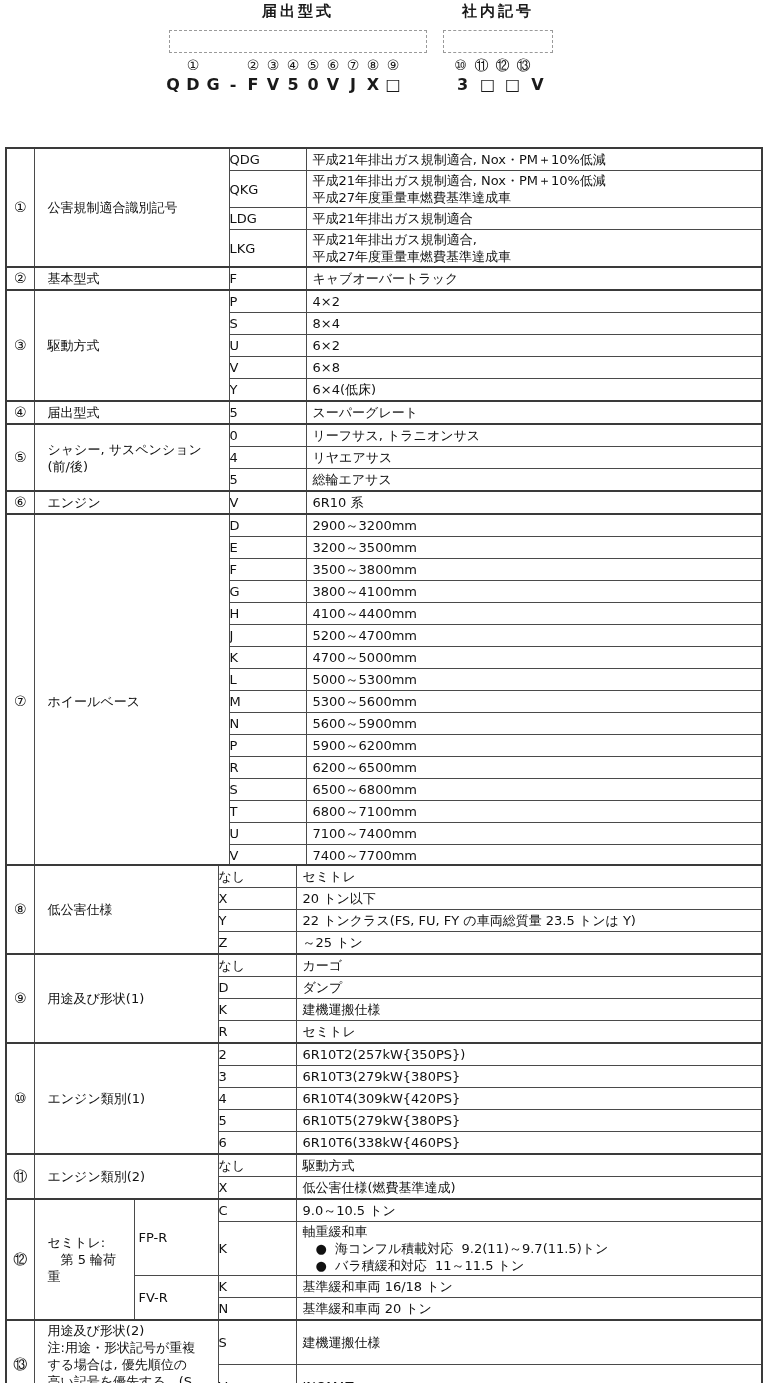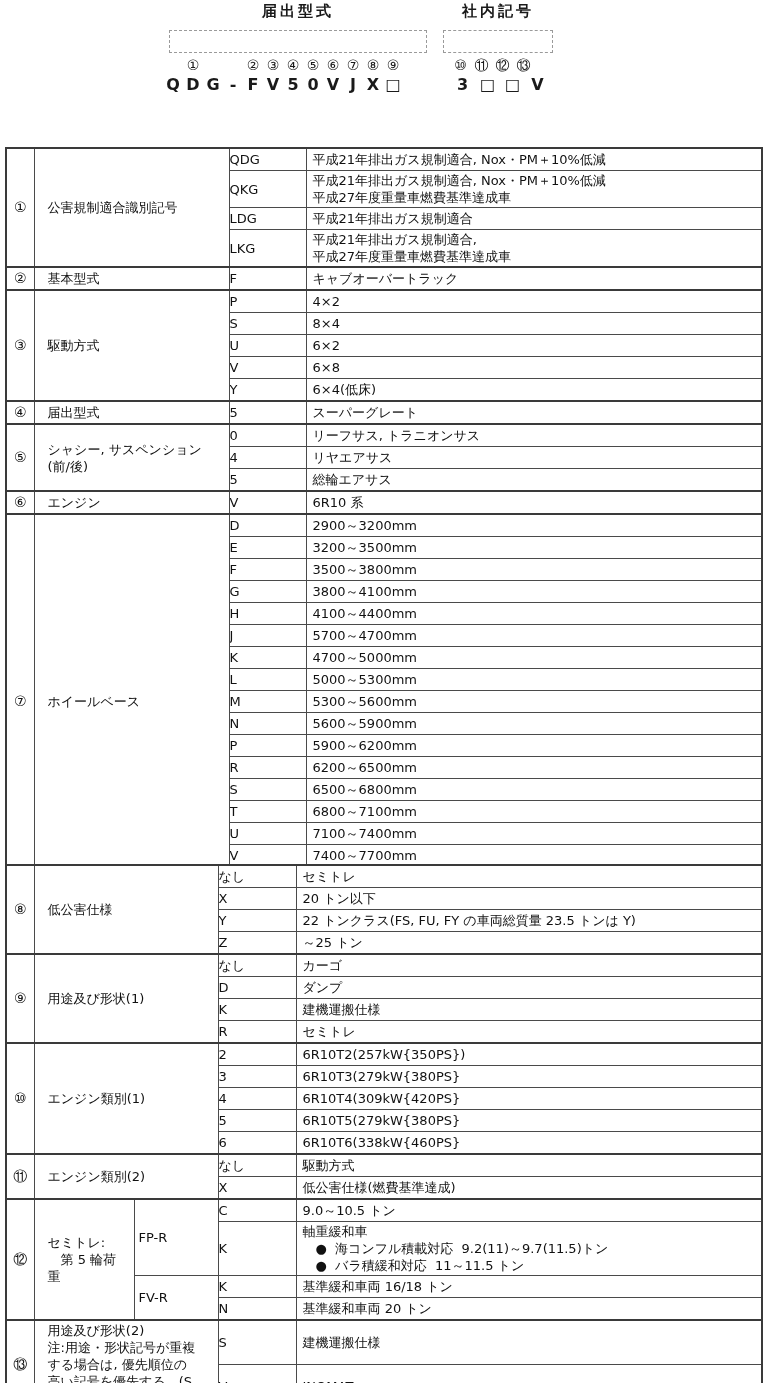--- a/index.html
+++ b/index.html
@@ -184,21 +184,21 @@
         <tr>
           <td class="col-code">G</td>
           <td class="col-desc">3800～4100mm</td>
         </tr>
         <tr>
           <td class="col-code">H</td>
           <td class="col-desc">4100～4400mm</td>
         </tr>
         <tr>
           <td class="col-code">J</td>
-          <td class="col-desc">5700～4700mm</td>
+          <td class="col-desc">5200～4700mm</td>
         </tr>
         <tr>
           <td class="col-code">K</td>
           <td class="col-desc">4700～5000mm</td>
         </tr>
         <tr>
           <td class="col-code">L</td>
           <td class="col-desc">5000～5300mm</td>
         </tr>
         <tr>

